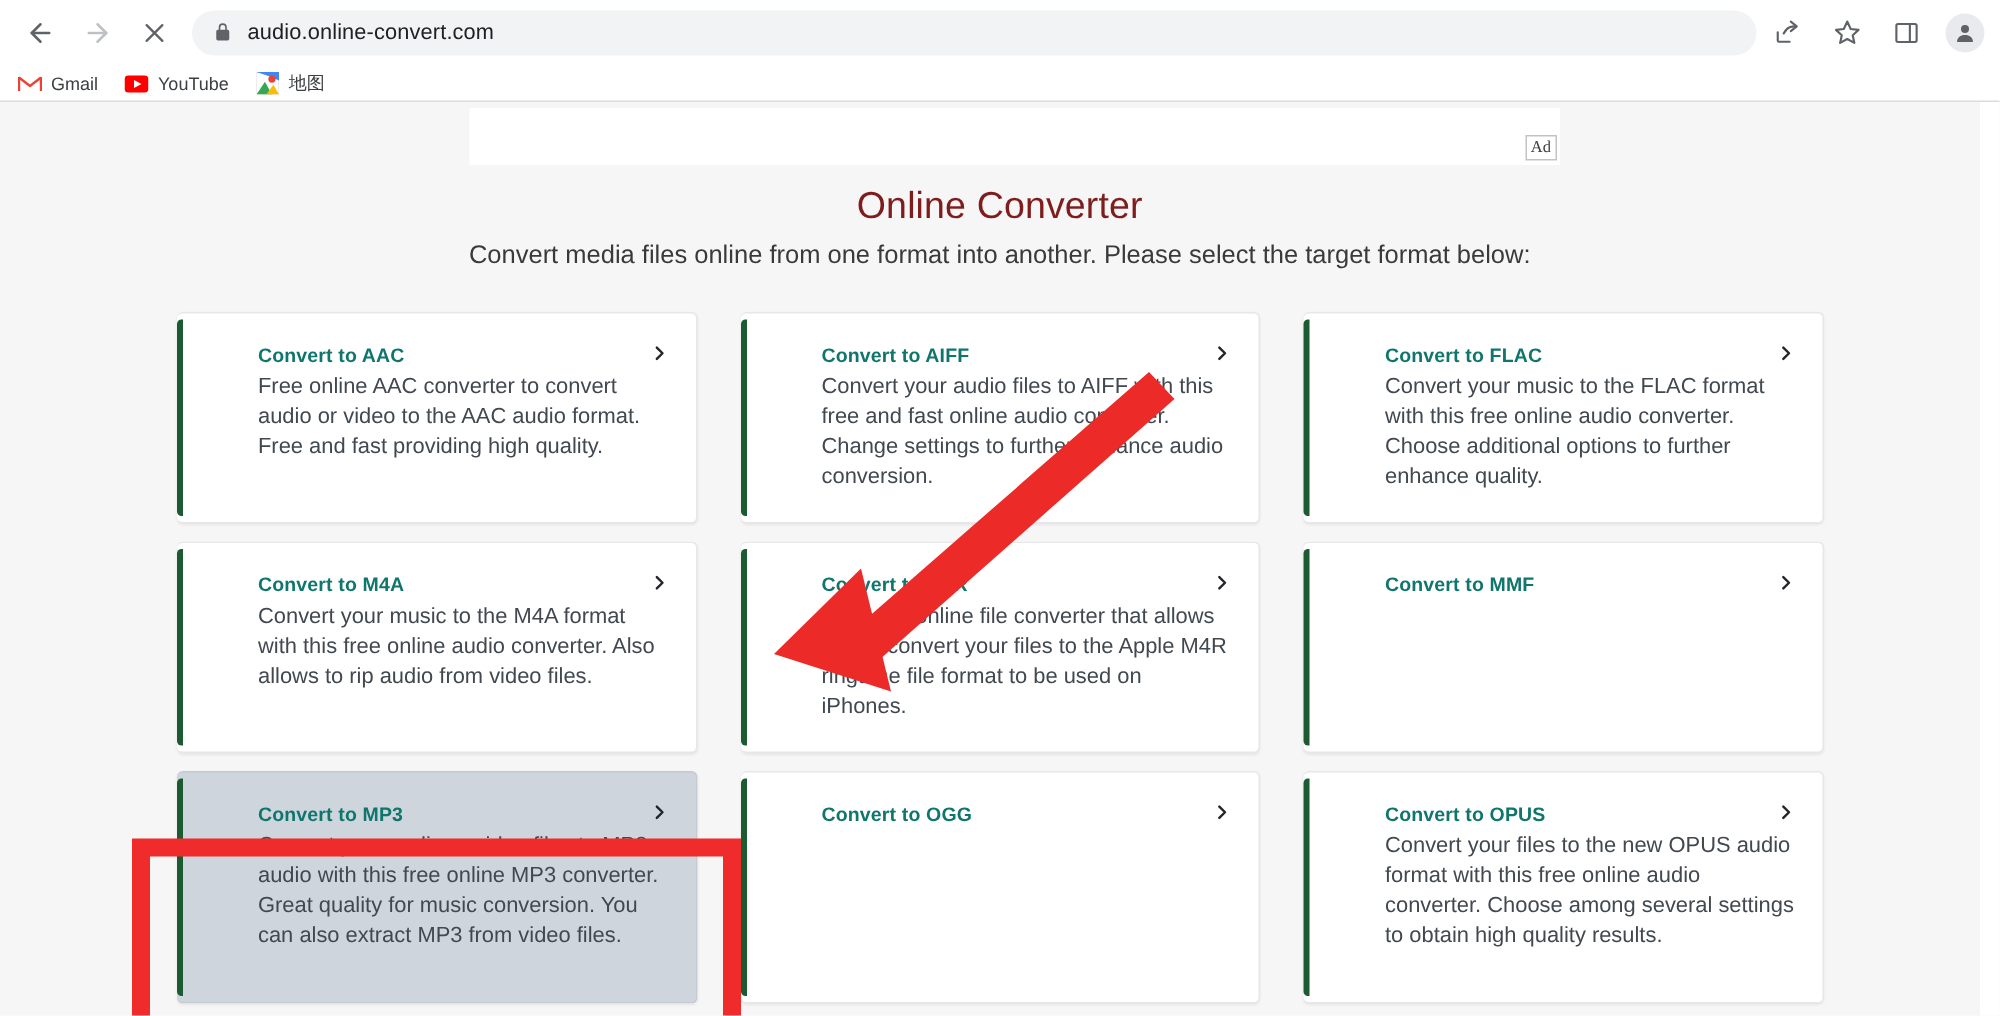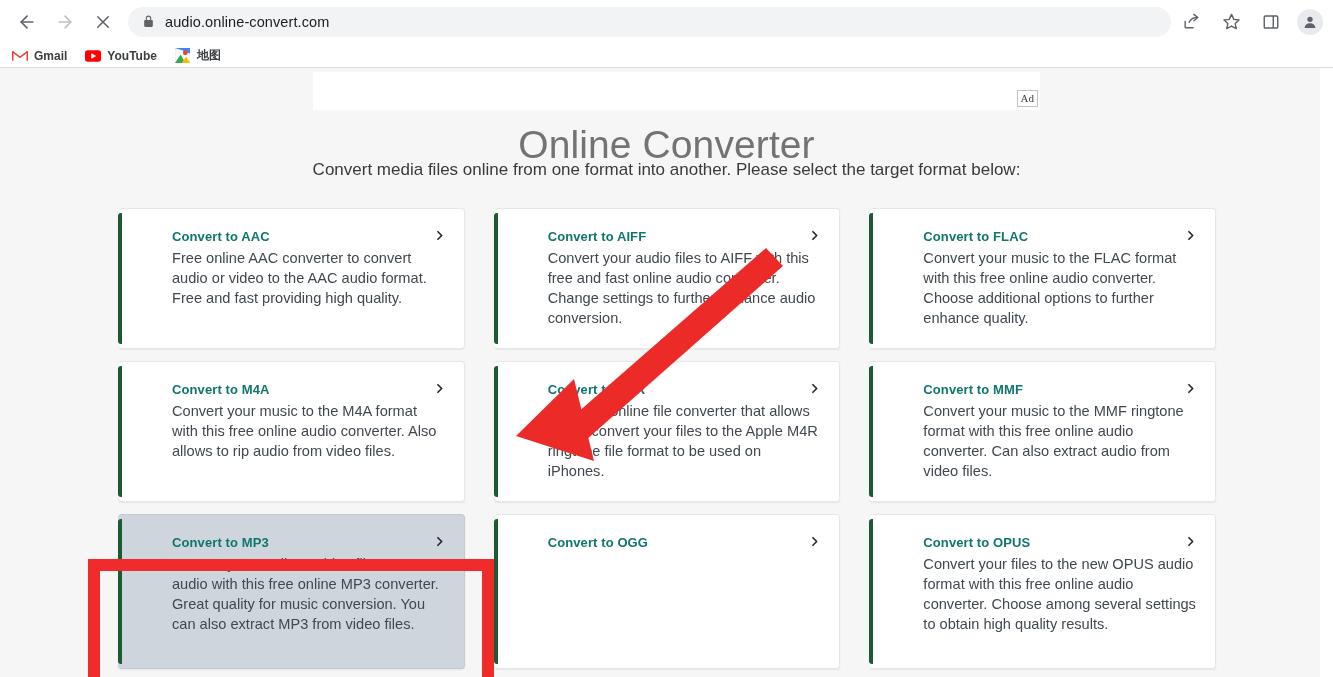--- a/index.html
+++ b/index.html
@@ -73,21 +73,20 @@
     margin-left: 6px;
     color: #5f6368;
   }
 
   
   #bookmarks-bar {
     position: absolute; top: 43px; left: 0;
     width: 1333px; height: 25px;
     display: flex; align-items: center;
     padding-left: 12px;
-    font-weight: bold;
   }
   .bookmark {
     display: flex; align-items: center;
     margin-right: 18px;
     font-size: 12px;
     color: #3c4043;
     white-space: nowrap;
   }
   .bm-ico {
     width: 16px; height: 16px;
@@ -120,23 +119,23 @@
     line-height: 12px;
     padding: 1px 3px 2px 3px;
     font-family: "Liberation Serif", serif;
   }
 
   
   #page-title {
     position: absolute;
     top: 55px; left: 0; width: 1333px;
     text-align: center;
-    font-size: 39px;
+    font-size: 25px;
     font-weight: 400;
-    color: #737373;
+    color: #7f1d1d;
     letter-spacing: .1px;
   }
   #page-subtitle {
     position: absolute;
     top: 92px; left: 0; width: 1333px;
     text-align: center;
     font-size: 17px;
     font-weight: 400;
     color: #3a3a3a;
   }
@@ -370,21 +369,20 @@
         <div class="card-desc">Free and online file converter that allows you to convert your files to the Apple M4R ringtone file format to be used on iPhones.</div>
         <span class="card-chevron">
           <svg width="13" height="13" viewBox="0 0 24 24" fill="none" stroke="currentColor" stroke-width="3" stroke-linecap="round" stroke-linejoin="round">
               <polyline points="9 5 16 12 9 19"></polyline>
             </svg>
         </span>
       </div>
 
       <div class="card">
         <div class="card-title">Convert to MMF</div>
-        <div class="card-desc">Convert your music to the MMF ringtone format with this free online audio converter. Can also extract audio from video files.</div>
         <span class="card-chevron">
           <svg width="13" height="13" viewBox="0 0 24 24" fill="none" stroke="currentColor" stroke-width="3" stroke-linecap="round" stroke-linejoin="round">
               <polyline points="9 5 16 12 9 19"></polyline>
             </svg>
         </span>
       </div>
     </div>
 
     <div class="card-row">
       <div class="card tall highlighted">

